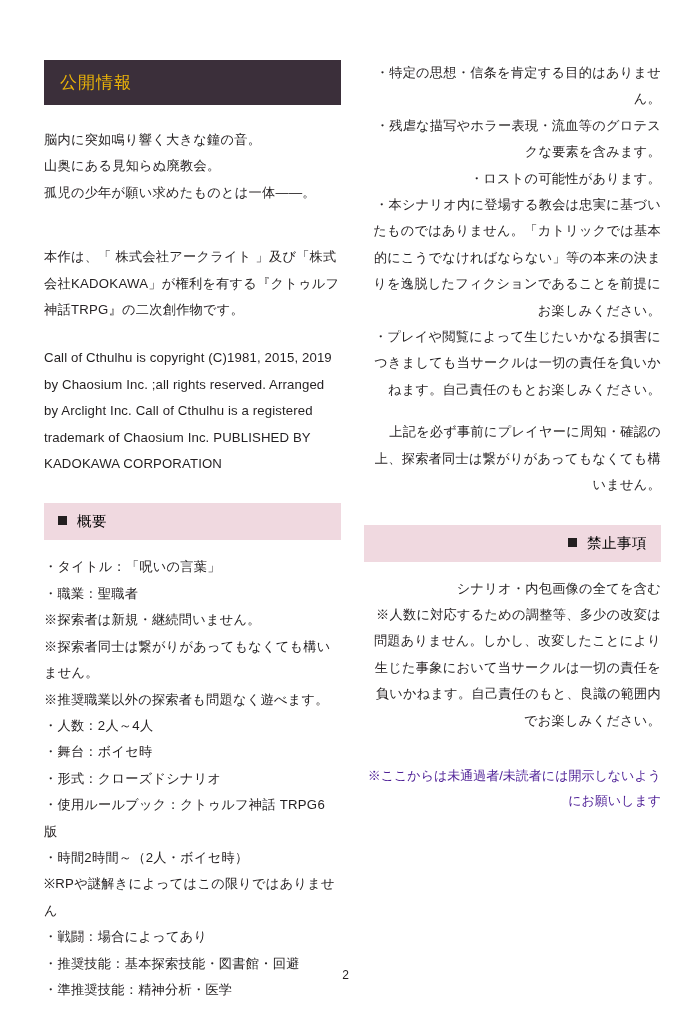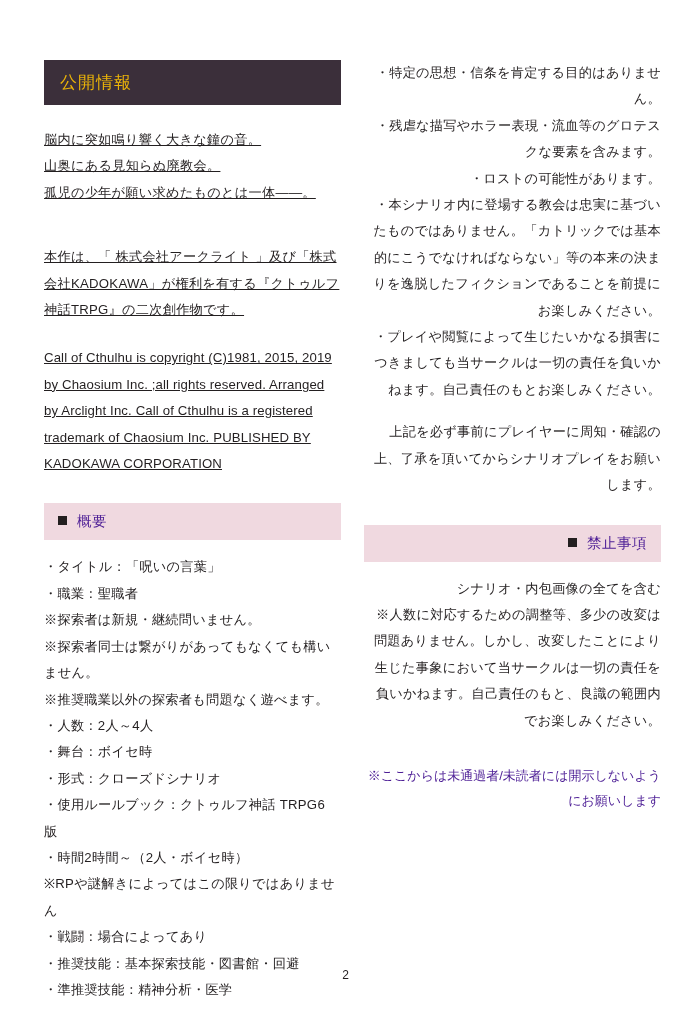--- a/index.html
+++ b/index.html
@@ -35,21 +35,21 @@
     font-size: 17px;
     line-height: 1;
     padding: 14px 16px 14px 16px;
     letter-spacing: 1px;
     margin-bottom: 22px;
   }
 
   
   .bar-pink {
     background: #f0d9e0;
-    color: #4c1d95;
+    color: #000000;
     font-size: 14.5px;
     padding: 9px 14px 9px 14px;
     margin: 26px 0 14px 0;
     letter-spacing: 0.5px;
   }
   .bar-pink .sq {
     display: inline-block;
     width: 9px;
     height: 9px;
     background: #231f20;
@@ -58,21 +58,20 @@
   }
 
   p.para {
     margin: 0 0 0 0;
     font-size: 13.2px;
     line-height: 2.0;
     letter-spacing: 0.02em;
   }
   .block {
     margin-bottom: 22px;
-    text-decoration: underline;
   }
   .list {
     margin: 0;
     padding: 0;
     list-style: none;
   }
   .list li {
     font-size: 13.2px;
     line-height: 2.0;
     letter-spacing: 0.02em;
@@ -153,21 +152,21 @@
     <ul class="list">
       <li>・特定の思想・信条を肯定する目的はありません。</li>
       <li>・残虐な描写やホラー表現・流血等のグロテスクな要素を含みます。</li>
       <li>・ロストの可能性があります。</li>
       <li>・本シナリオ内に登場する教会は忠実に基づいたものではありません。「カトリックでは基本的にこうでなければならない」等の本来の決まりを逸脱したフィクションであることを前提にお楽しみください。</li>
       <li>・プレイや閲覧によって生じたいかなる損害につきましても当サークルは一切の責任を負いかねます。自己責任のもとお楽しみください。</li>
     </ul>
 
     <div class="spacer-md"></div>
 
-    <p class="para">上記を必ず事前にプレイヤーに周知・確認の上、了承を頂いてからシナリオプレイをお願いします。</p>
+    <p class="para">上記を必ず事前にプレイヤーに周知・確認の上、探索者同士は繋がりがあってもなくても構いません。</p>
 
     <div class="bar-pink">
       <span class="sq"></span><span>禁止事項</span>
     </div>
 
     <p class="para">シナリオ・内包画像の全てを含む</p>
 
 
     <p class="para">※人数に対応するための調整等、多少の改変は問題ありません。しかし、改変したことにより生じた事象において当サークルは一切の責任を負いかねます。自己責任のもと、良識の範囲内でお楽しみください。</p>
 

